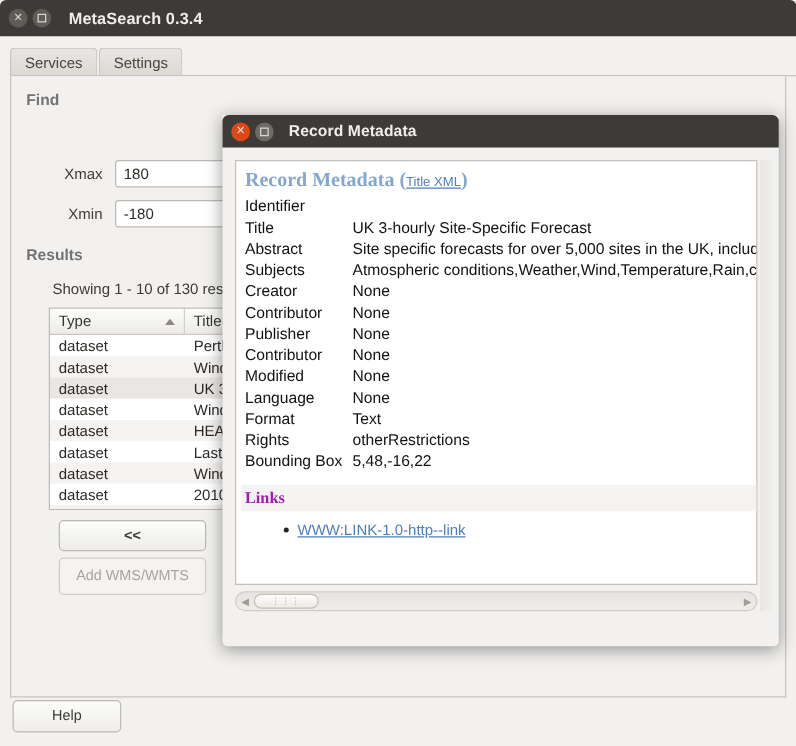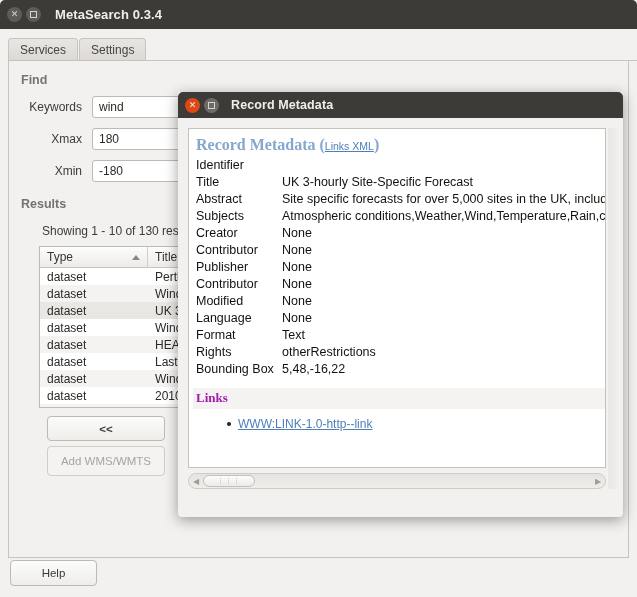--- a/index.html
+++ b/index.html
@@ -212,24 +212,20 @@
     <div class="tabstrip">
       <div class="tab">Services</div>
       <div class="tab">Settings</div>
       <div class="tabline"></div>
     </div>
 
     <div class="tabpanel">
 
       <div class="group-label find-label">Find</div>
 
-      <div class="frow row-keywords">
-        <div class="lbl">Keywords</div>
-        <div class="tfield">wind</div>
-      </div>
 
       <div class="frow row-xmax">
         <div class="lbl">Xmax</div>
         <div class="tfield">180</div>
       </div>
 
       <div class="frow row-xmin">
         <div class="lbl">Xmin</div>
         <div class="tfield">-180</div>
       </div>
@@ -310,21 +306,21 @@
       <div class="title-text">Record Metadata</div>
     </div>
 
     <div class="dlg-body">
 
       <div class="meta-box">
         <div class="meta-inner">
 
           <div class="meta-h">
             <span>Record Metadata</span>
-            <span class="paren">(</span><span class="viewxml">Links XML</span><span class="paren">)</span>
+            <span class="paren">(</span><span class="viewxml">Title XML</span><span class="paren">)</span>
           </div>
 
           <div class="meta-table">
             <div class="mrow">
               <div class="mkey">Identifier</div>
             </div>
             <div class="mrow">
               <div class="mkey">Title</div>
               <div class="mval">UK 3-hourly Site-Specific Forecast</div>
             </div>

